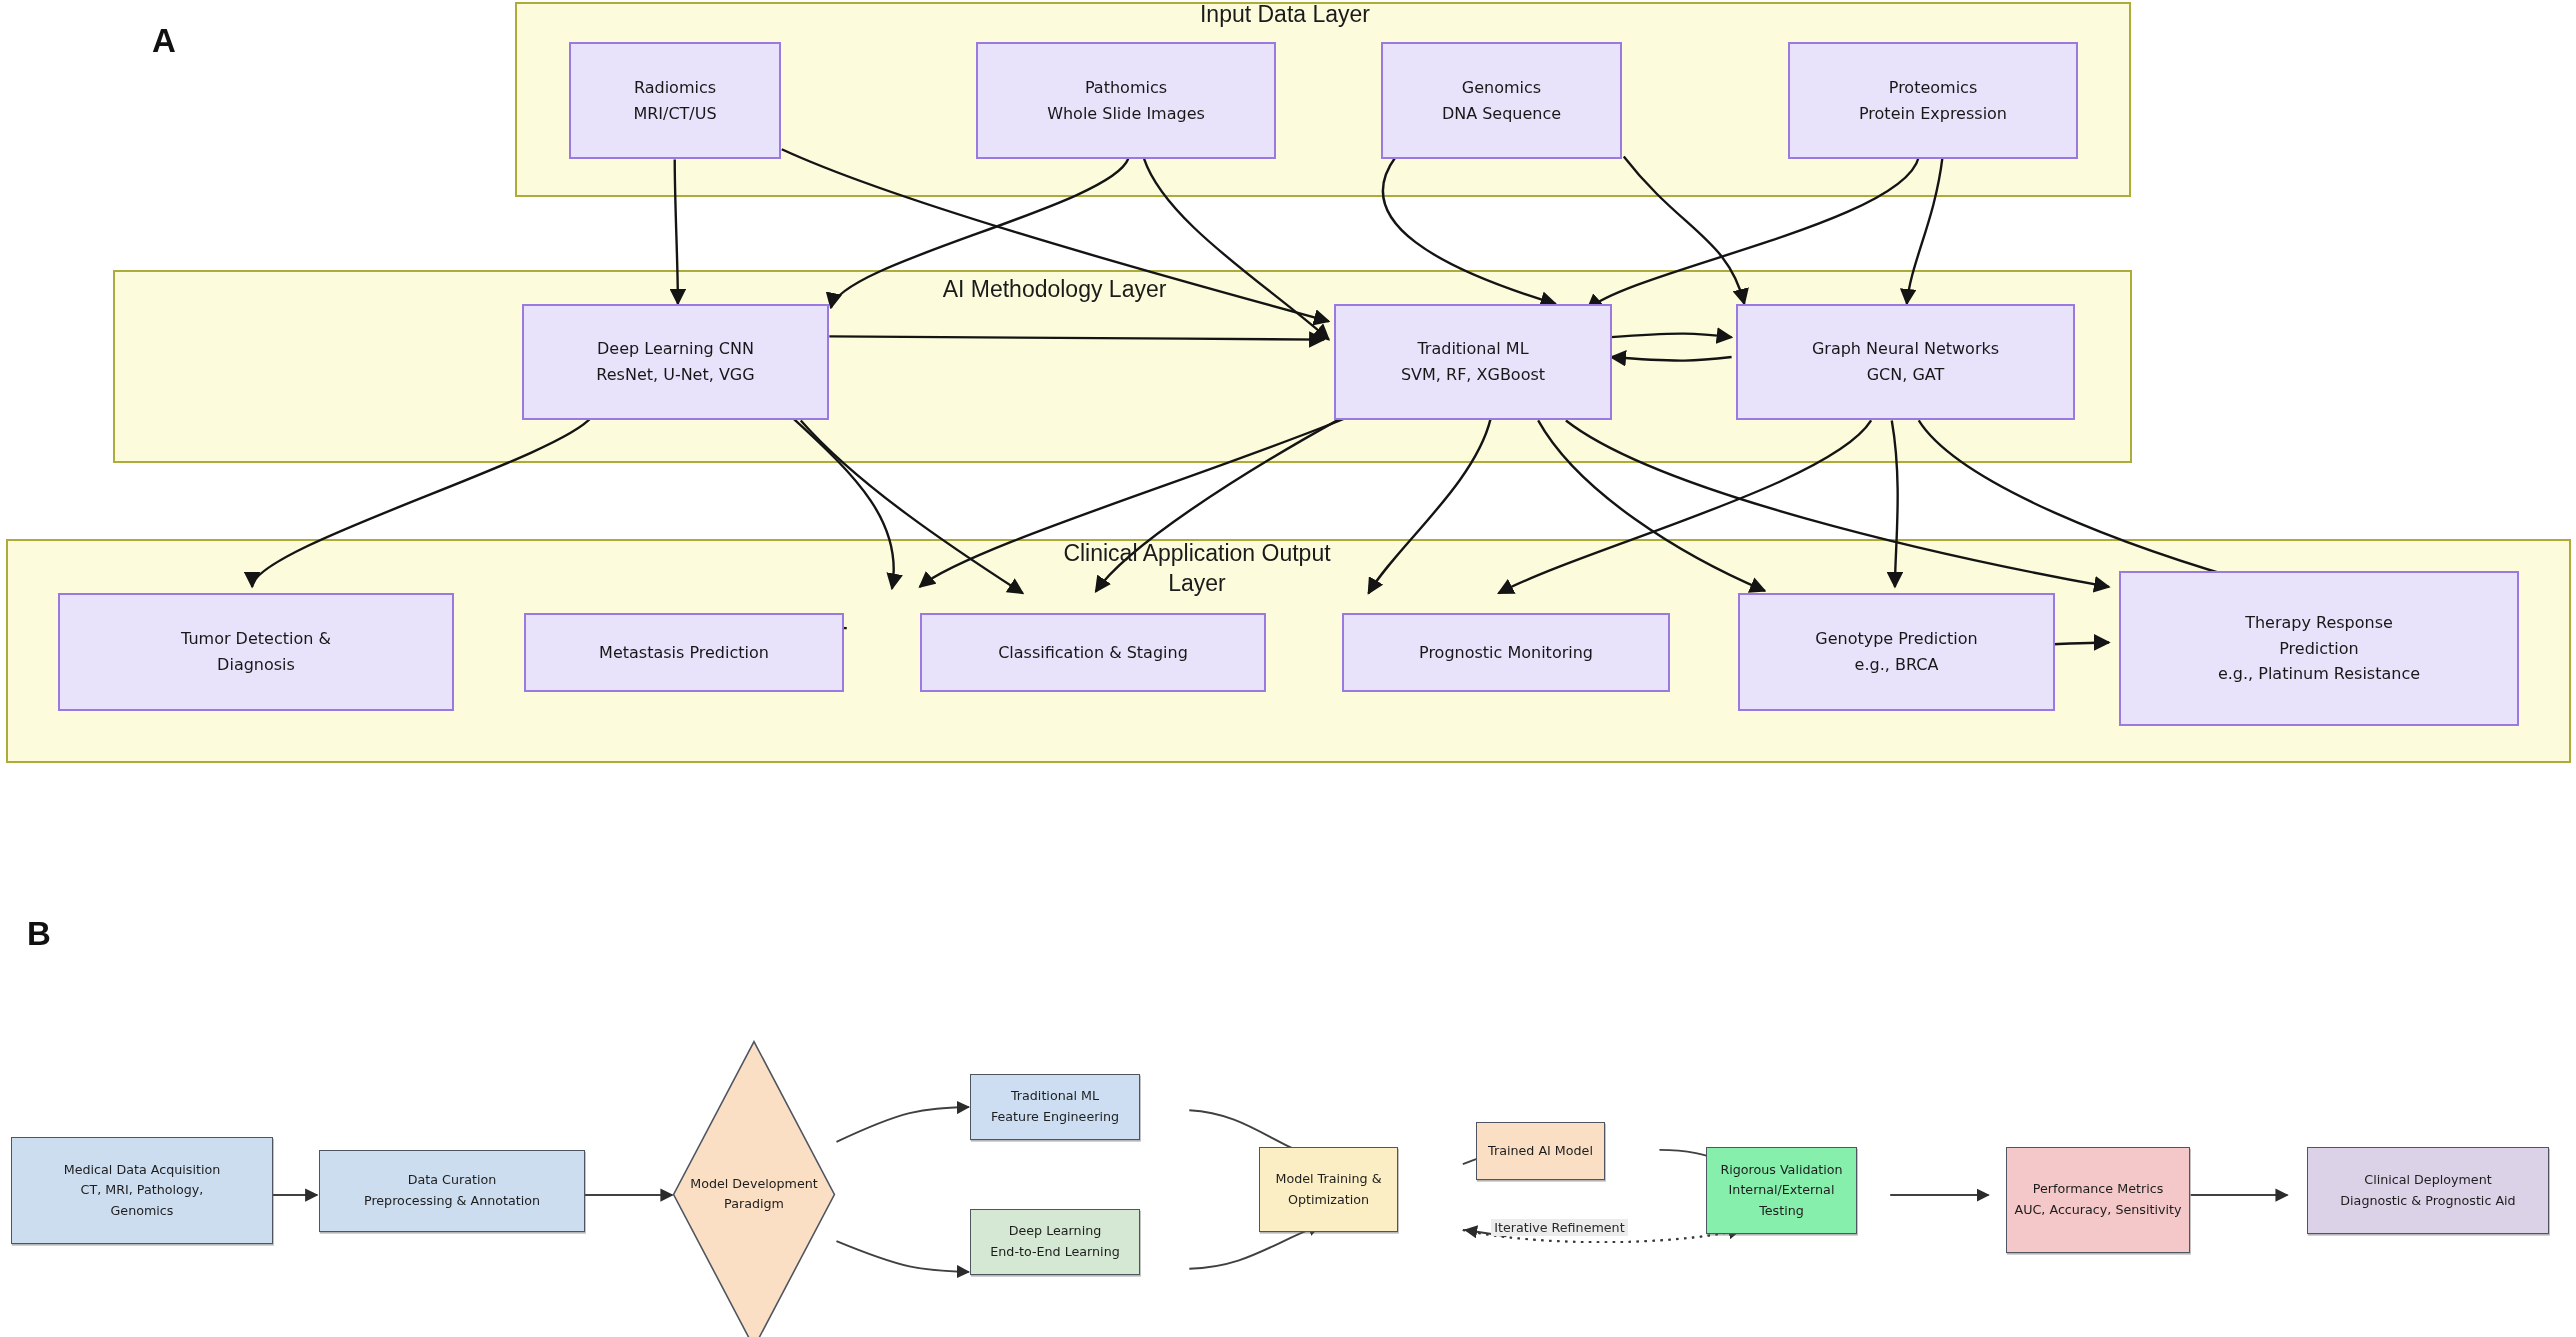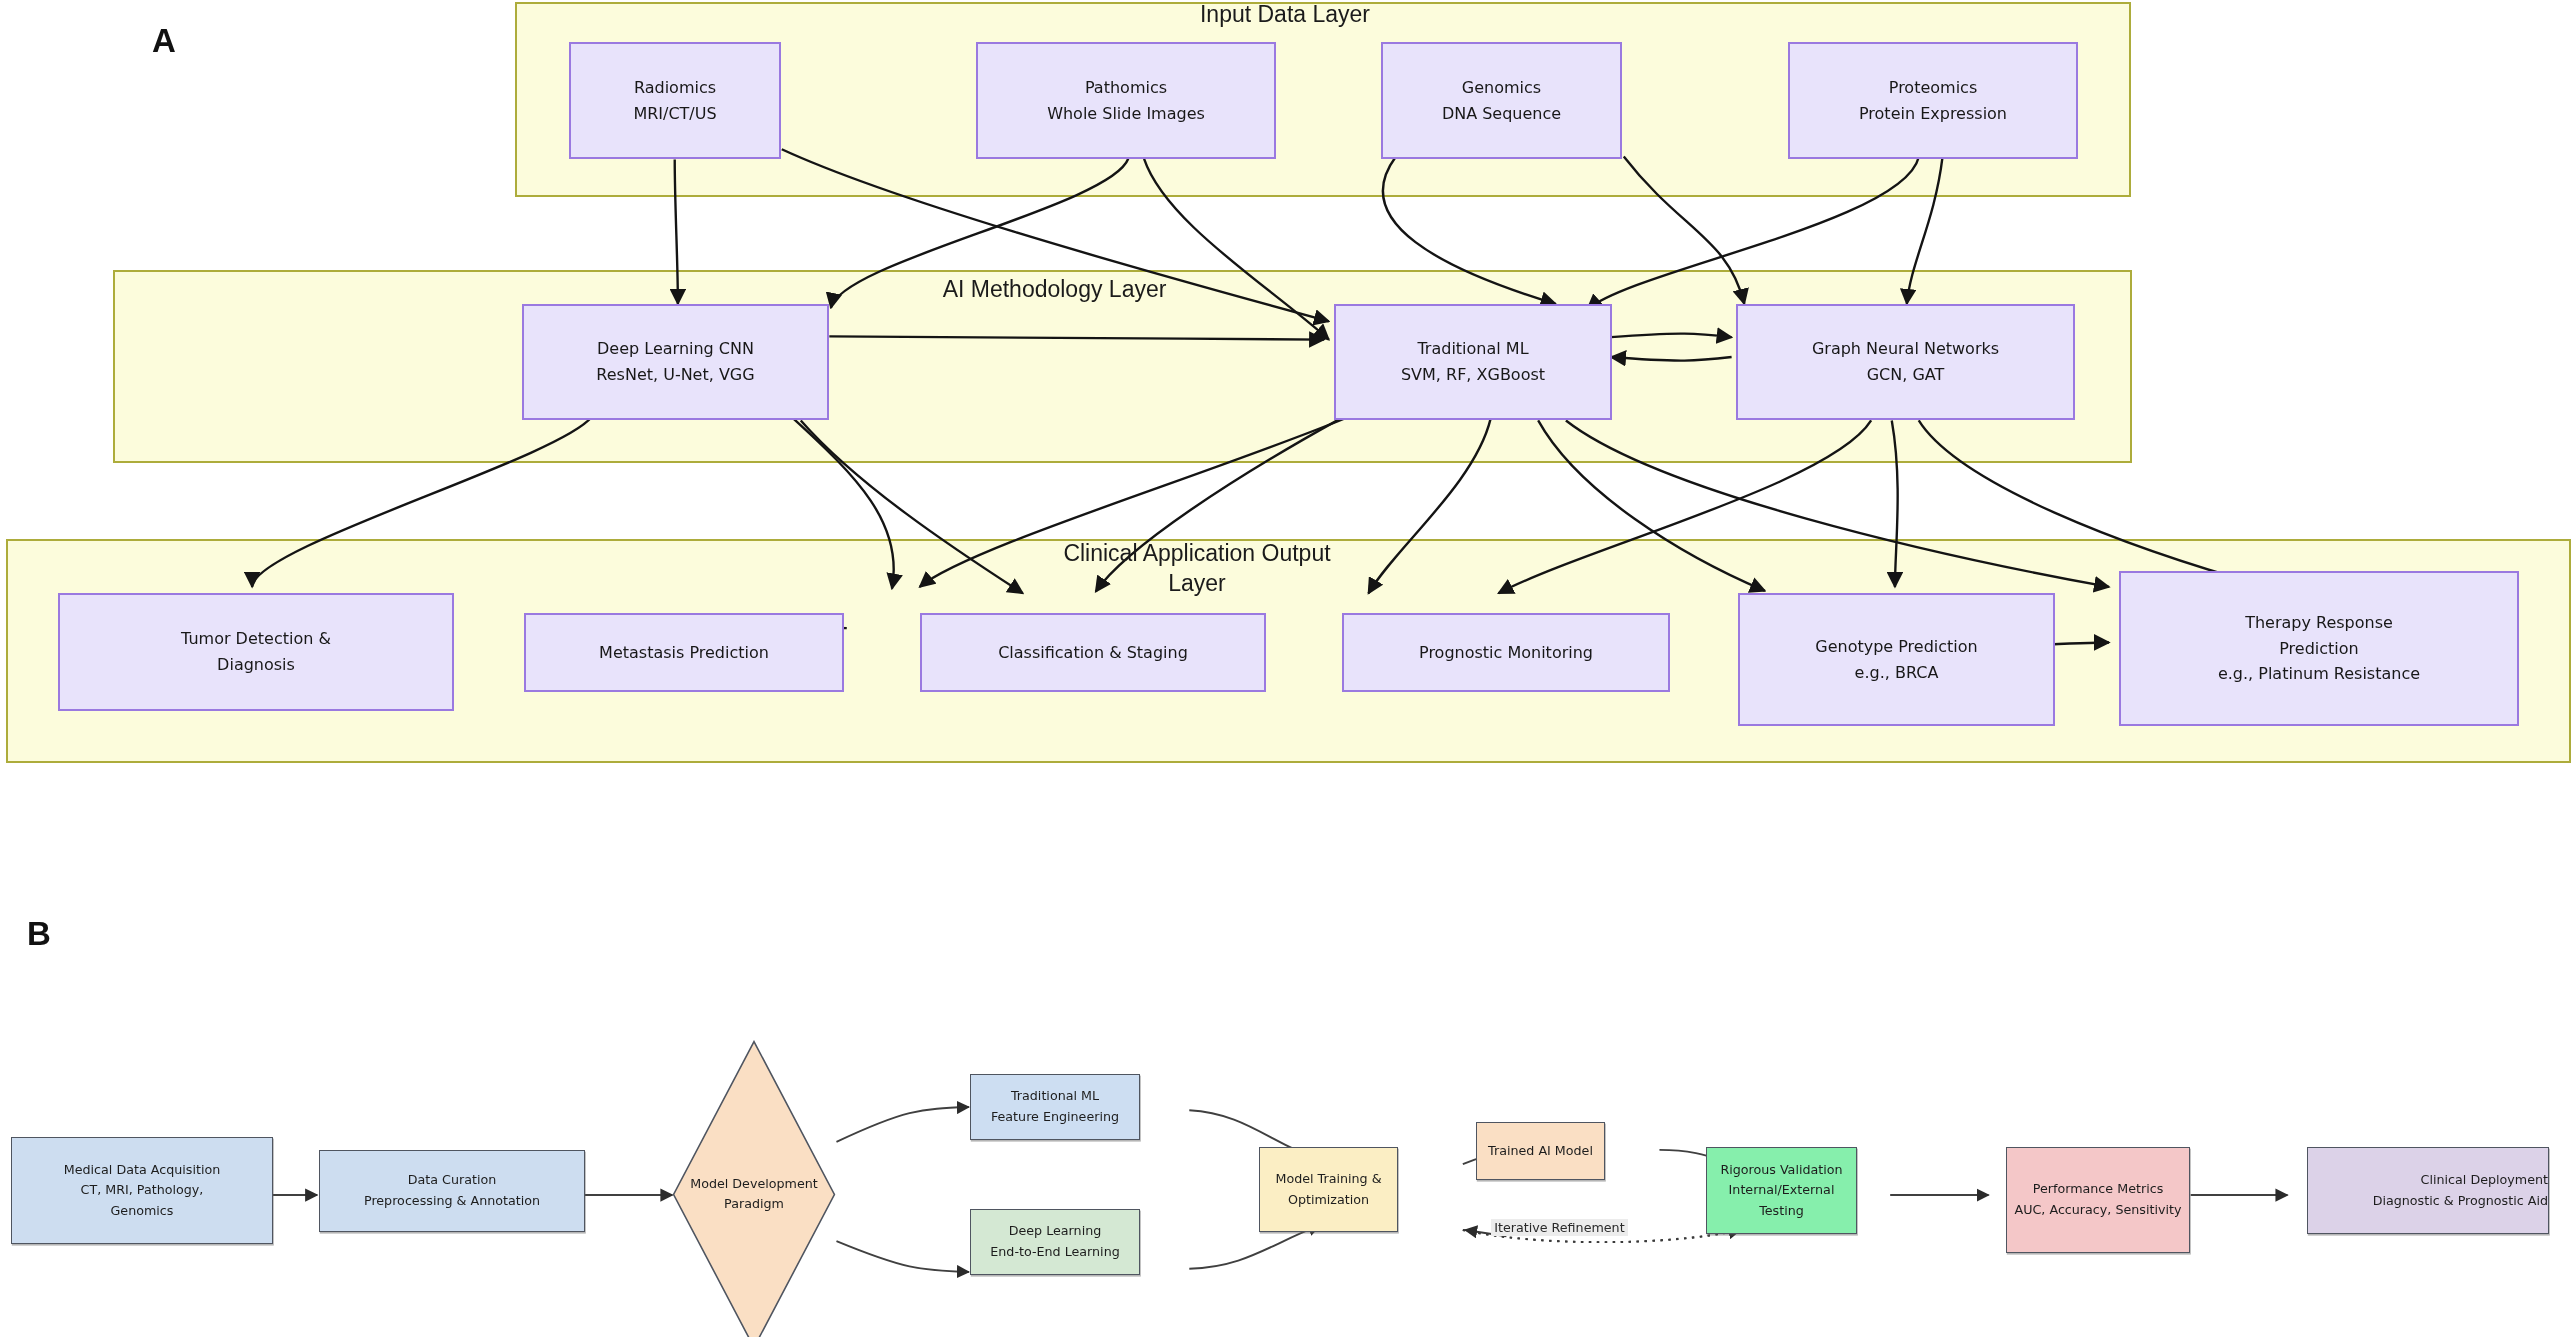--- a/index.html
+++ b/index.html
@@ -215,21 +215,21 @@
   </div>
   <div class="nodeA" style="left:524px; top:613px; width:320px; height:79px;">
     <span class="ln">Metastasis Prediction</span>
   </div>
   <div class="nodeA" style="left:920px; top:613px; width:346px; height:79px;">
     <span class="ln">Classification &amp; Staging</span>
   </div>
   <div class="nodeA" style="left:1342px; top:613px; width:328px; height:79px;">
     <span class="ln">Prognostic Monitoring</span>
   </div>
-  <div class="nodeA" style="left:1738px; top:593px; width:317px; height:133px;">
+  <div class="nodeA" style="left:1738px; top:593px; width:317px; height:118px;">
     <span class="ln">Genotype Prediction</span>
     <span class="ln">e.g., BRCA</span>
   </div>
   <div class="nodeA" style="left:2119px; top:571px; width:400px; height:155px;">
     <span class="ln">Therapy Response</span>
     <span class="ln">Prediction</span>
     <span class="ln">e.g., Platinum Resistance</span>
   </div>
 
   <svg class="wires" viewBox="0 0 3249 1687">
@@ -304,21 +304,21 @@
   <div class="nodeB" style="left:1706px; top:1147px; width:151px; height:87px; background:#86efac;">
     <span>Rigorous Validation</span>
     <span>Internal/External Testing</span>
   </div>
 
   <div class="nodeB" style="left:2006px; top:1147px; width:184px; height:106px; background:#f4c7c8;">
     <span>Performance Metrics</span>
     <span>AUC, Accuracy, Sensitivity</span>
   </div>
 
-  <div class="nodeB" style="left:2307px; top:1147px; width:242px; height:87px; background:#dcd2e8;align-items:flex-end;">
+  <div class="nodeB" style="left:2307px; top:1147px; width:242px; height:87px; background:#dcd2e8;">
     <span>Clinical Deployment</span>
     <span>Diagnostic &amp; Prognostic Aid</span>
   </div>
 
   <div class="edge-label" style="left:1491px; top:1219px;">Iterative Refinement</div>
 
 </div>
 
 
 </body></html>

